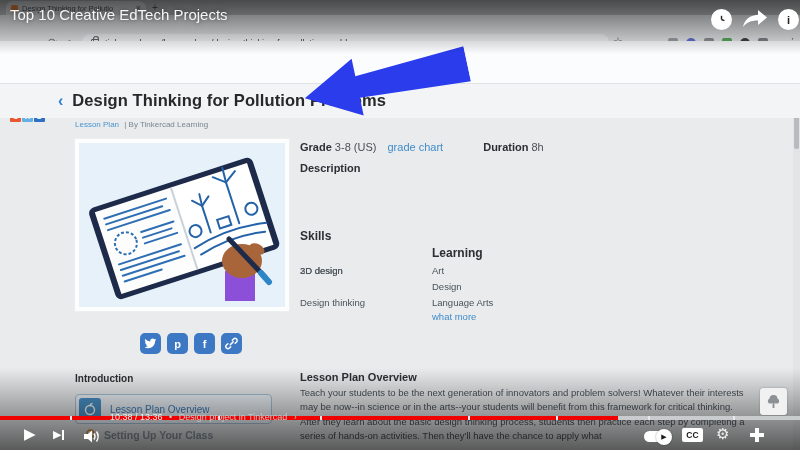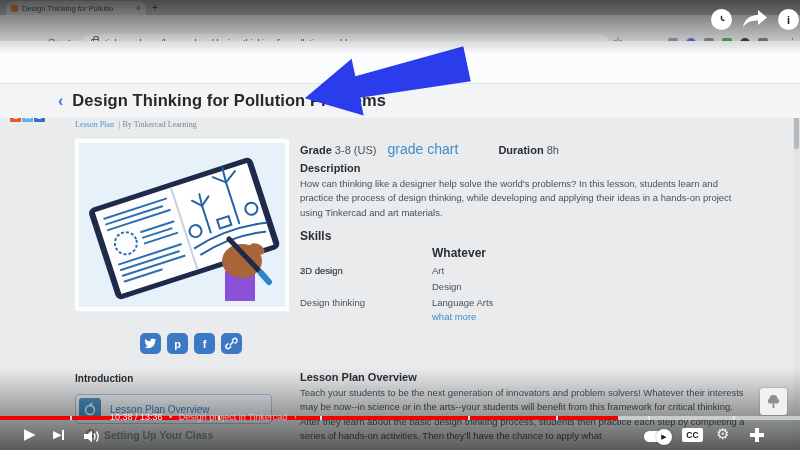--- a/index.html
+++ b/index.html
@@ -46,30 +46,30 @@
   .avatar{width:22px;height:22px;border-radius:50%;background:#2f80d0;margin-left:16px;position:relative;overflow:hidden;}
   .avatar:before{content:"";position:absolute;left:7px;top:4px;width:8px;height:8px;border-radius:50%;background:#fff;}
   .avatar:after{content:"";position:absolute;left:3px;top:13px;width:16px;height:12px;border-radius:50%;background:#fff;}
 
   
   .titleband{left:0;top:84px;width:800px;height:34px;background:#f2f4f5;}
   .pagetitle{left:58px;top:91px;display:flex;align-items:center;}
   .chev{color:#2a7fd4;font-size:16px;font-weight:bold;margin-right:9px;}
   .ptext{font-size:16.5px;font-weight:bold;color:#26282a;letter-spacing:.1px;}
   .bigarrow{left:303px;top:50px;transform:rotate(-12deg);}
-  .crumb{left:75px;top:120px;font-size:8px;font-family:Liberation Serif, serif;}
+  .crumb{left:75px;top:120px;font-size:8px;}
   .crumb .lk{color:#4a94cf;} .crumb .rest{color:#7b8690;margin-left:3px;}
 
   .hero{left:75px;top:139px;width:214px;height:172px;background:#fcfdfd;box-shadow:0 0 0 1px #eceeef;}
   .illo{left:4px;top:4px;width:206px;height:164px;background:#e7f1fa;position:absolute;}
 
   .gradeline{left:300px;top:141px;font-size:11px;color:#4a5055;}
   .b{font-weight:bold;color:#2b2f33;}
   .bluelink{color:#3f8ccc;}
-  .gc{font-size:14px;margin-left:8px;}
+  .gc{font-size:11px;margin-left:8px;}
   .dur{margin-left:30px;padding-left:7px;}
   .dhead{left:300px;top:162px;font-size:11px;font-weight:bold;color:#2b2f33;}
   .dtext{left:300px;top:177px;width:434px;font-size:9.5px;line-height:1.52;color:#49525a;}
   .shead{font-size:12px;font-weight:bold;color:#2b2f33;}
   .litem{font-size:9.5px;color:#49525a;}
   .showmore{left:432px;top:311px;font-size:9.5px;}
   .sendbtn{left:300px;top:329px;width:106px;height:24px;background:#2e6fc3;border:1px solid #2a63ad;border-radius:4px;
     color:#fff;font-size:10px;display:flex;align-items:center;justify-content:center;}
   .social{left:140px;top:333px;display:flex;gap:6px;}
   .soc{width:21px;height:21px;border-radius:5px;background:#3c78c4;display:flex;align-items:center;justify-content:center;}
@@ -248,28 +248,27 @@
   </div>
 
   <div class="abs gradeline">
     <span class="b">Grade</span>
     <span>3-8 (US)</span>
     <span class="bluelink gc">grade chart</span>
     <span class="b dur">Duration</span>
     <span>8h</span>
   </div>
   <div class="abs dhead">Description</div>
-  <div class="abs dtext">How can thinking like a designer help solve the world's problems? In this lesson, students learn and practice the process of design thinking, while developing and applying their ideas in a hands-on project using Tinkercad and art materials.</div>
 
   <div class="abs shead" style="left:300px;top:229px">Skills</div>
   <div class="abs litem" style="left:300px;top:265px">2D design</div>
   <div class="abs litem" style="left:300px;top:265px">3D design</div>
   <div class="abs litem" style="left:300px;top:297px">Design thinking</div>
 
-  <div class="abs shead" style="left:432px;top:246px">Whatever</div>
+  <div class="abs shead" style="left:432px;top:246px">Learning</div>
   <div class="abs litem" style="left:432px;top:265px">Art</div>
   <div class="abs litem" style="left:432px;top:281px">Design</div>
   <div class="abs litem" style="left:432px;top:297px">Language Arts</div>
   <div class="abs bluelink showmore">what more</div>
 
 
   <div class="abs social">
     <span class="soc">
       <svg width="13" height="11" viewBox="0 0 16 13">
         <path fill="#fff" d="M15,1.6c-.5.3-1.1.5-1.7.6A2.9,2.9,0,0,0,14.6.6a6,6,0,0,1-1.9.7A3,3,0,0,0,7.6,3.4a3.4,3.4,0,0,0,.1.7A8.4,8.4,0,0,1,1.5,1,3,3,0,0,0,2.4,5,2.9,2.9,0,0,1,1.1,4.6v.1A3,3,0,0,0,3.5,7.6a3.1,3.1,0,0,1-1.3.1A3,3,0,0,0,5,9.7,6,6,0,0,1,.6,11,8.5,8.5,0,0,0,5.2,12.3,8.5,8.5,0,0,0,13.7,3.8v-.4A6.1,6.1,0,0,0,15,1.6Z"></path>
@@ -304,20 +303,21 @@
       <line x1="5" y1="10" x2="8" y2="10" stroke="#d98b2b" stroke-width="1.4"></line>
       <line x1="5.5" y1="12" x2="7.5" y2="12" stroke="#d98b2b" stroke-width="1.4"></line>
     </svg>
     <span class="setuplabel">Setting Up Your Class</span>
   </div>
   <div class="abs ovhead">Lesson Plan Overview</div>
   <div class="abs ovtext">Teach your students to be the next generation of innovators and problem solvers! Whatever their interests may be now--in science or in the arts--your students will benefit from this framework for critical thinking. After they learn about the basic design thinking process, students then practice each step by completing a series of hands-on activities. Then they'll have the chance to apply what</div>
 
   <div class="abs topgrad"></div>
   <div class="abs botgrad"></div>
+  <div class="abs vtitle">Top 10 Creative EdTech Projects</div>
 
   <span class="abs ovicon circbtn" style="left:711px;top:9px">
     <svg width="13" height="13" viewBox="0 0 13 13">
       <circle cx="6.5" cy="6.5" r="5.6" fill="#fff"></circle>
       <line x1="6.5" y1="6.5" x2="6.5" y2="2.8" stroke="#222" stroke-width="1.4"></line>
       <line x1="6.5" y1="6.5" x2="9.4" y2="7.6" stroke="#222" stroke-width="1.4"></line>
     </svg>
   </span>
   <span class="abs ovicon" style="left:743px;top:10px">
     <svg width="24" height="18" viewBox="0 0 24 18">

